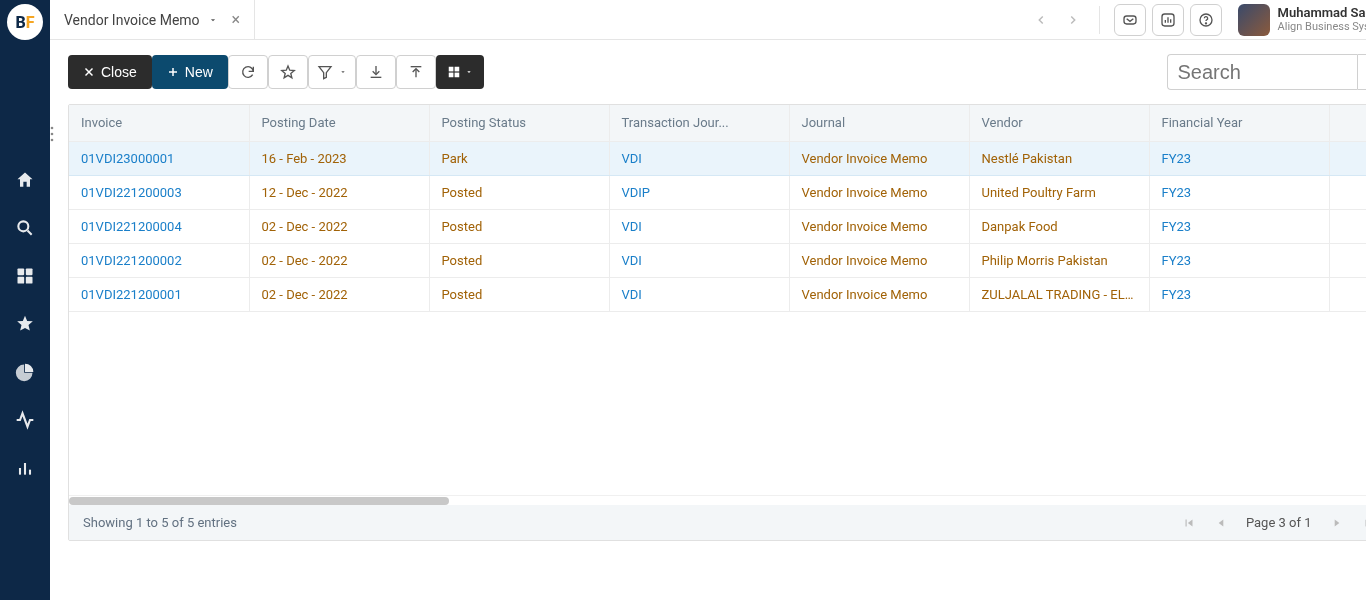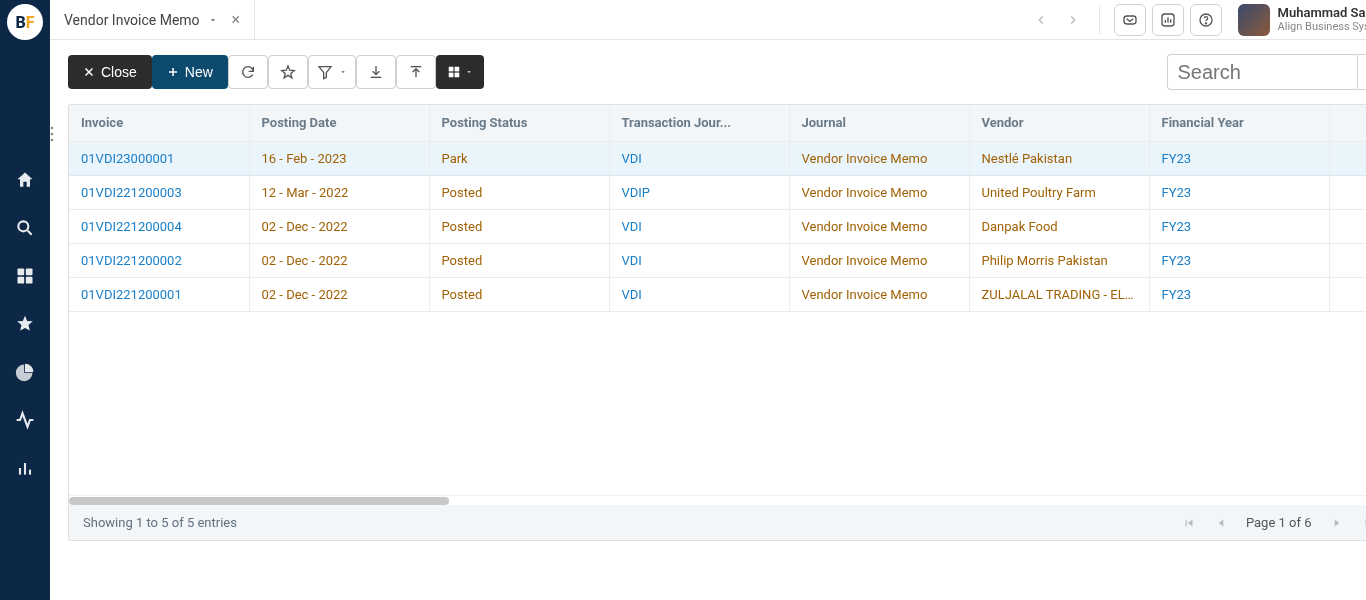--- a/index.html
+++ b/index.html
@@ -53,21 +53,21 @@
     .search-clear { width: 34px; border: 1px solid #d0d0d0; border-radius: 0 4px 4px 0; background: #fff; color: #888; cursor: pointer; font-size: 16px; }
     
     
     .content-frame { margin: 0 18px 18px 18px; position: relative; }
     .drag-handle { position: absolute; left: -18px; top: 22px; color: #888; cursor: pointer; }
     
     
     .table-wrap { border: 1px solid #e0e0e0; border-radius: 2px; overflow: hidden; }
     table { border-collapse: collapse; width: 100%; table-layout: fixed; }
     th, td { text-align: left; font-size: 13px; padding: 9px 12px; border-bottom: 1px solid #ececec; border-right: 1px solid #ececec; white-space: nowrap; overflow: hidden; text-overflow: ellipsis; }
-    th { background: #f3f6f8; color: #6a7b8a; font-weight: 700; height: 36px; }
+    th { background: #f3f6f8; color: #6a7b8a; font-weight: 400; height: 36px; }
     td { color: #a16207; }
     td.link { color: #1a7fc9; cursor: pointer; }
     tbody tr:first-child { background: #eaf4fb; }
     tbody tr:first-child td { border-bottom: 1px solid #d5e8f5; }
     .table-body-area { height: 390px; overflow-y: auto; overflow-x: auto; }
     .hscroll-indicator { height: 10px; background: #fff; border-top: 1px solid #f0f0f0; position: relative; }
     .hscroll-thumb { position: absolute; left: 0; top: 1px; height: 8px; width: 380px; background: #c8c8c8; border-radius: 4px; }
     
     
     .table-footer { background: #f3f6f8; display: flex; align-items: center; padding: 10px 14px; font-size: 13px; color: #627181; }
@@ -313,21 +313,21 @@
               <td>16 - Feb - 2023</td>
               <td>Park</td>
               <td class="link">VDI</td>
               <td>Vendor Invoice Memo</td>
               <td>Nestlé Pakistan</td>
               <td class="link">FY23</td>
               <td></td>
             </tr>
             <tr>
               <td class="link">01VDI221200003</td>
-              <td>12 - Mar - 2022</td>
+              <td>12 - Dec - 2022</td>
               <td>Posted</td>
               <td class="link">VDIP</td>
               <td>Vendor Invoice Memo</td>
               <td>United Poultry Farm</td>
               <td class="link">FY23</td>
               <td></td>
             </tr>
             <tr>
               <td class="link">01VDI221200004</td>
               <td>02 - Dec - 2022</td>
@@ -370,21 +370,21 @@
             <span class="pager-ico">
               <svg width="14" height="14" viewBox="0 0 24 24" fill="currentColor">
                   <path d="M6 6h2v12H6zM18 6l-8 6 8 6z"></path>
                 </svg>
             </span>
             <span class="pager-ico">
               <svg width="14" height="14" viewBox="0 0 24 24" fill="currentColor">
                   <path d="M16 6l-8 6 8 6z"></path>
                 </svg>
             </span>
-            <span class="pager-text">Page 1 of 6</span>
+            <span class="pager-text">Page 3 of 1</span>
             <span class="pager-ico">
               <svg width="14" height="14" viewBox="0 0 24 24" fill="currentColor">
                   <path d="M8 6l8 6-8 6z"></path>
                 </svg>
             </span>
             <span class="pager-ico">
               <svg width="14" height="14" viewBox="0 0 24 24" fill="currentColor">
                   <path d="M6 6l8 6-8 6zM16 6h2v12h-2z"></path>
                 </svg>
             </span>

